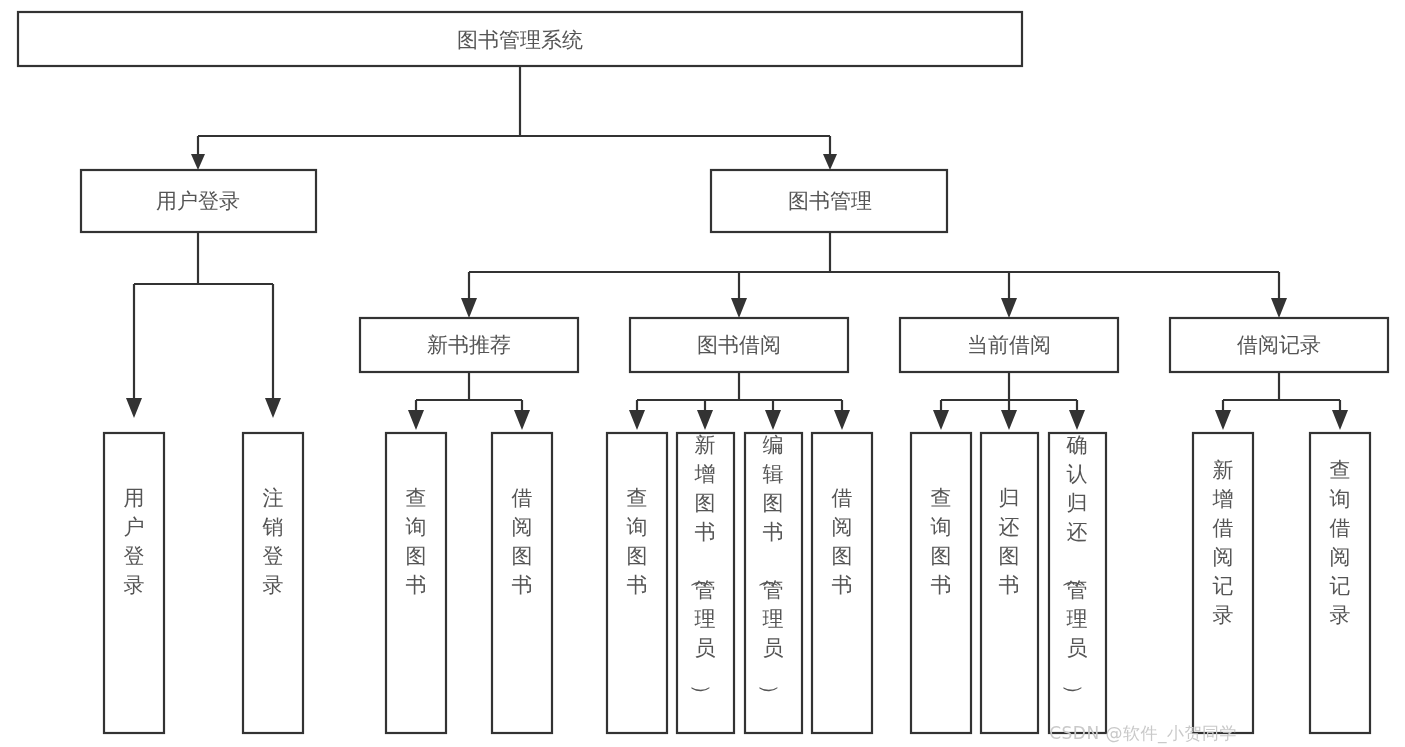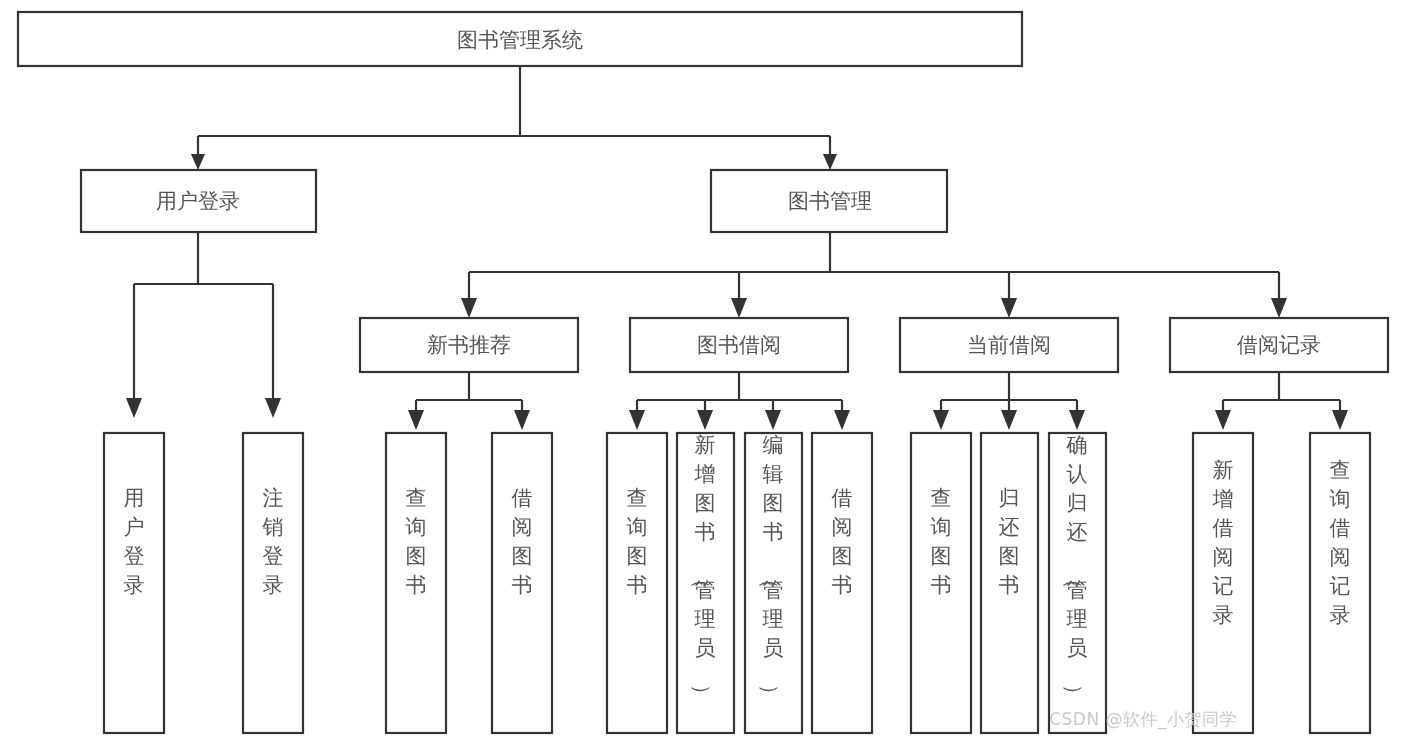--- a/index.html
+++ b/index.html
@@ -50,21 +50,21 @@
   }
   .node-label-vert {
     fill: #555555;
     font-family: "DejaVu Sans", "Liberation Sans", sans-serif;
     font-size: 21px;
     text-anchor: middle;
   }
   .watermark {
     position: absolute;
     right: 8px;
-    bottom: 16px;
+    bottom: 2px;
     color: #c9c9c9;
     font-size: 17px;
     font-family: "DejaVu Sans", "Liberation Sans", sans-serif;
     white-space: nowrap;
     letter-spacing: 0.5px;
   }
 </style>
 </head>
 <body>
 

